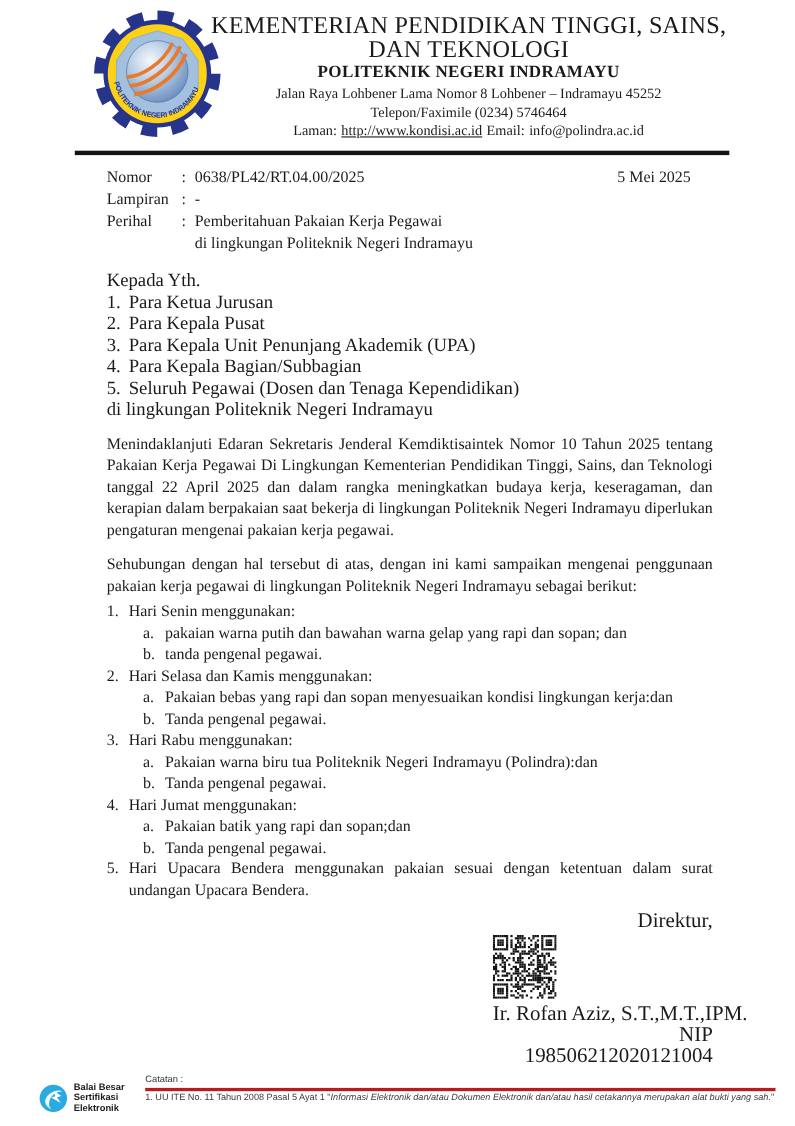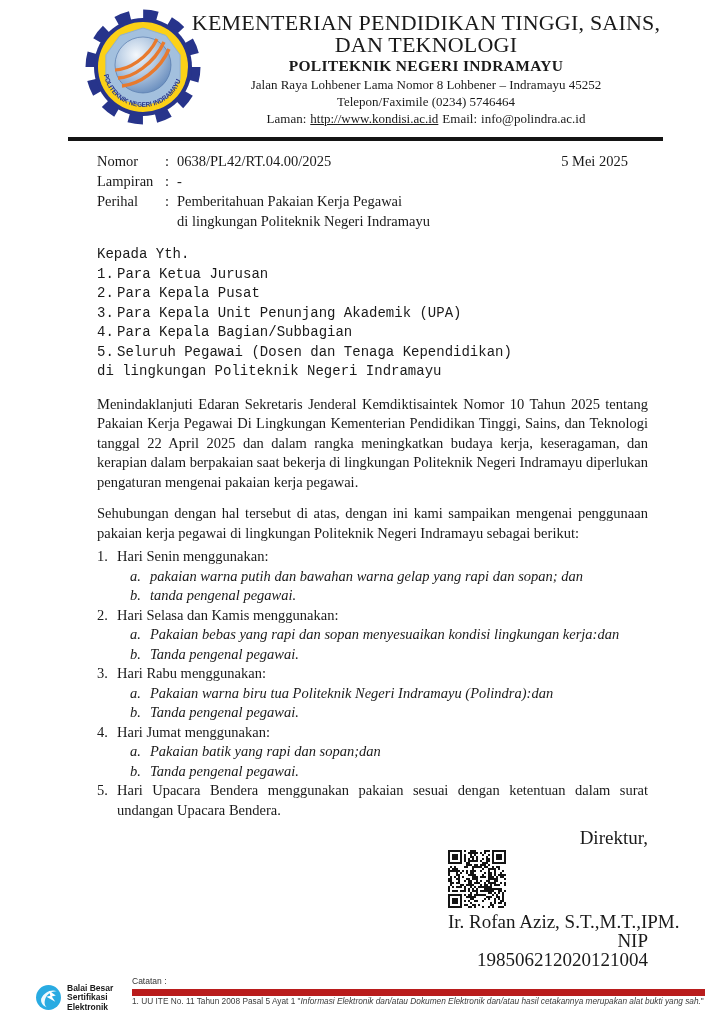--- a/index.html
+++ b/index.html
@@ -27,52 +27,52 @@
 
   
   .meta { position: relative; margin: 10px 75px 0 97px; font-size: 14.5px; line-height: 20px; }
   .date { position: absolute; right: 20px; top: 0; }
   .meta-row { display: flex; }
   .m-label { width: 68px; flex-shrink: 0; }
   .m-colon { width: 12px; flex-shrink: 0; }
   .m-cont { margin-left: 80px; }
 
   
-  .recipients { margin: 14px 75px 0 97px; font-size: 14px; line-height: 19.5px; font-family: Liberation Mono, monospace; }
+  .recipients { margin: 14px 75px 0 97px; font-size: 17px; line-height: 19.5px; }
 
   
   .para { margin: 13px 75px 0 97px; font-size: 14.5px; line-height: 19.5px; text-align: justify; }
   .para.p2 { margin-top: 12px; }
   .rules-wrap { margin: 4px 75px 0 97px; font-size: 14.5px; line-height: 19.5px; }
   ol.num { list-style: none; counter-reset: n; }
   ol.num > li { counter-increment: n; position: relative; padding-left: 20px; text-align: justify; }
   ol.num > li::before { content: counter(n) "."; position: absolute; left: 0; }
   ol.alpha { list-style: none; counter-reset: a; margin-left: 13px; }
-  ol.alpha > li { counter-increment: a; position: relative; padding-left: 20px; text-align: left; font-style: italic; }
+  ol.alpha > li { counter-increment: a; position: relative; padding-left: 20px; text-align: left; }
   ol.alpha > li::before { content: counter(a, lower-alpha) "."; position: absolute; left: 0; }
   .closing { margin-top: 28px; }
 
   
   .signature { margin: 8px 75px 0 448px; font-size: 19px; line-height: 19px; text-align: right; }
   .qr { display: block; width: 58px; height: 58px; margin: 3px 0 4px 0; }
   .sig-name { white-space: nowrap; }
 
   
   .footer {
     position: absolute; left: 35px; right: 18px; bottom: 12px;
     display: flex; gap: 9px;
     font-family: "Liberation Sans", sans-serif;
   }
-  .bsre { display: flex; gap: 5px; width: 88px; flex-shrink: 0; align-items: flex-start; margin-top: 8px; }
+  .bsre { display: flex; gap: 5px; width: 88px; flex-shrink: 0; align-items: flex-end; margin-top: 8px; }
   .bsre-icon { width: 27px; height: 27px; flex-shrink: 0; }
   .bsre-text { font-size: 8.5px; font-weight: bold; line-height: 9.5px; }
   .notes { flex: 1; }
   .catatan { font-size: 8.5px; color: #333; margin-bottom: 3px; }
   .notes-body {
-    border-top: 7px solid #b91c1c; 
+    border-top: 3px solid #b91c1c; 
     font-size: 8.3px; line-height: 11.5px; color: #3c3c3c;
   }
   .notes-body i { font-style: italic; }
 </style>
 </head>
 <body>
 
 <div class="page">
 
   <div class="header">

